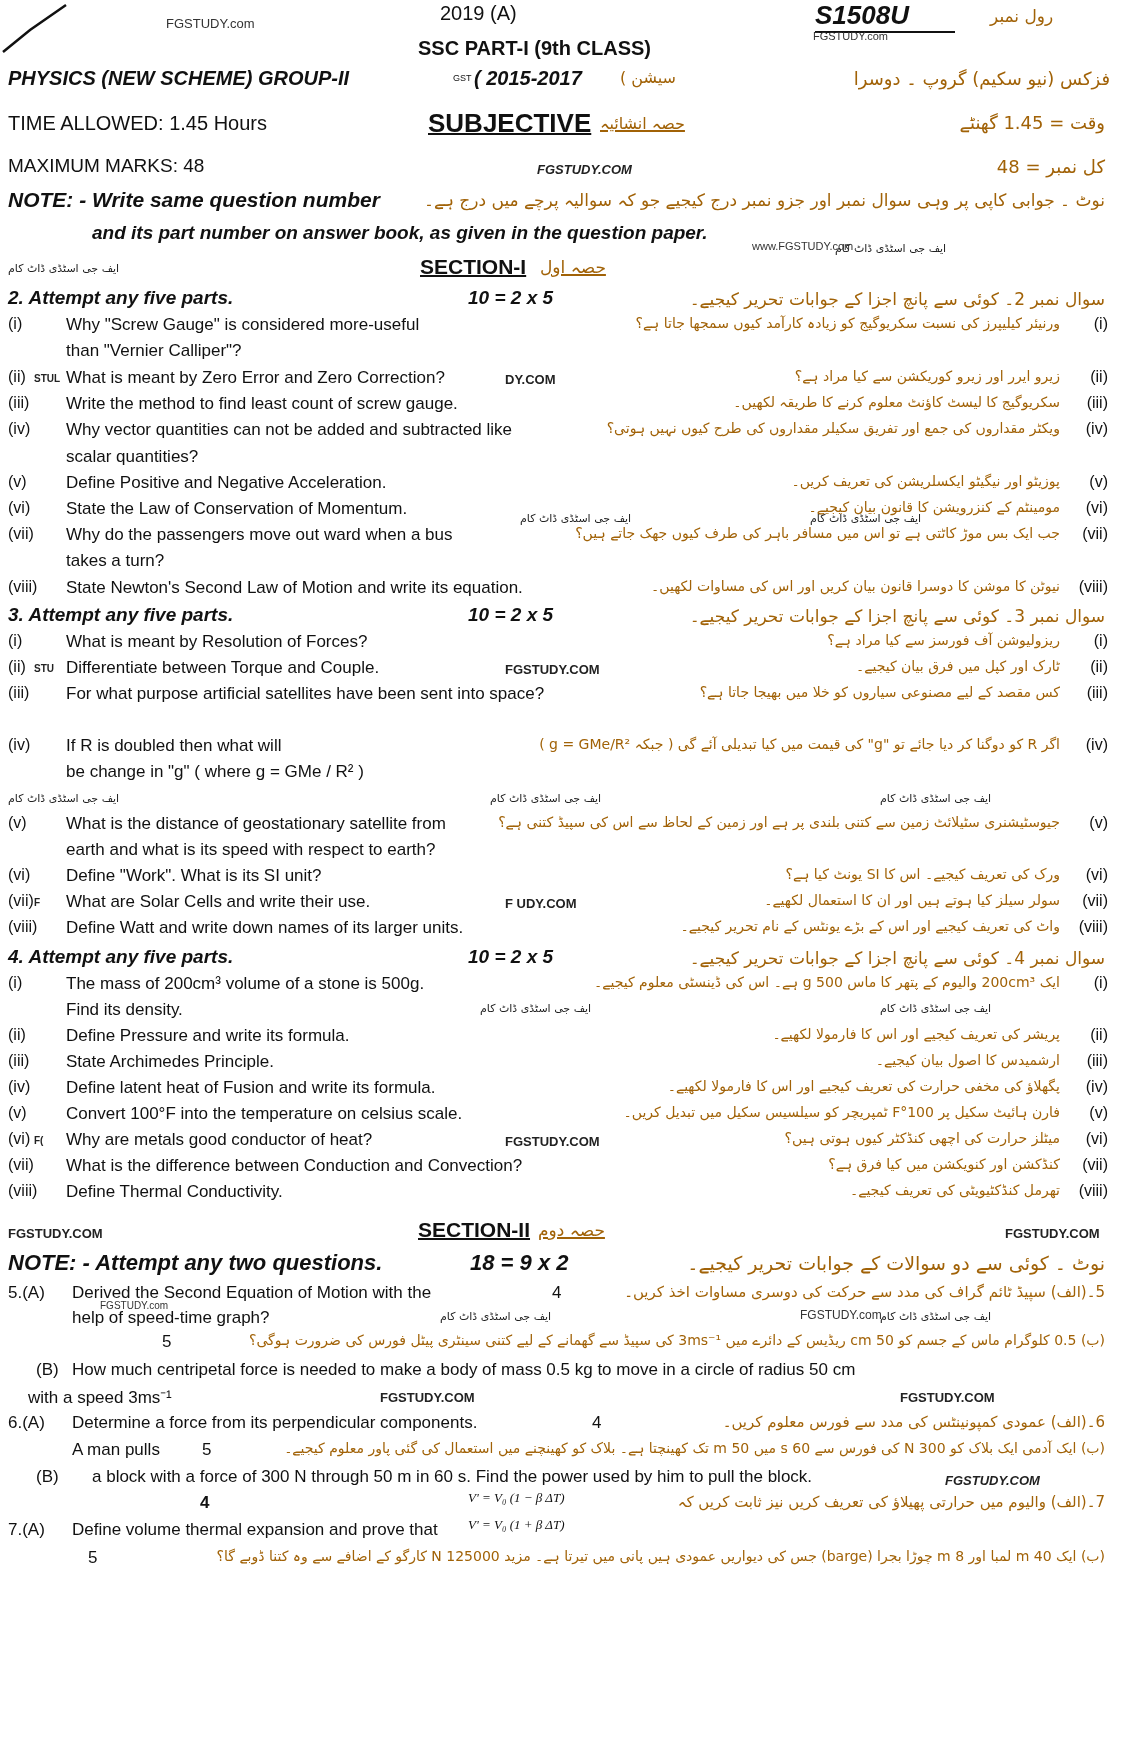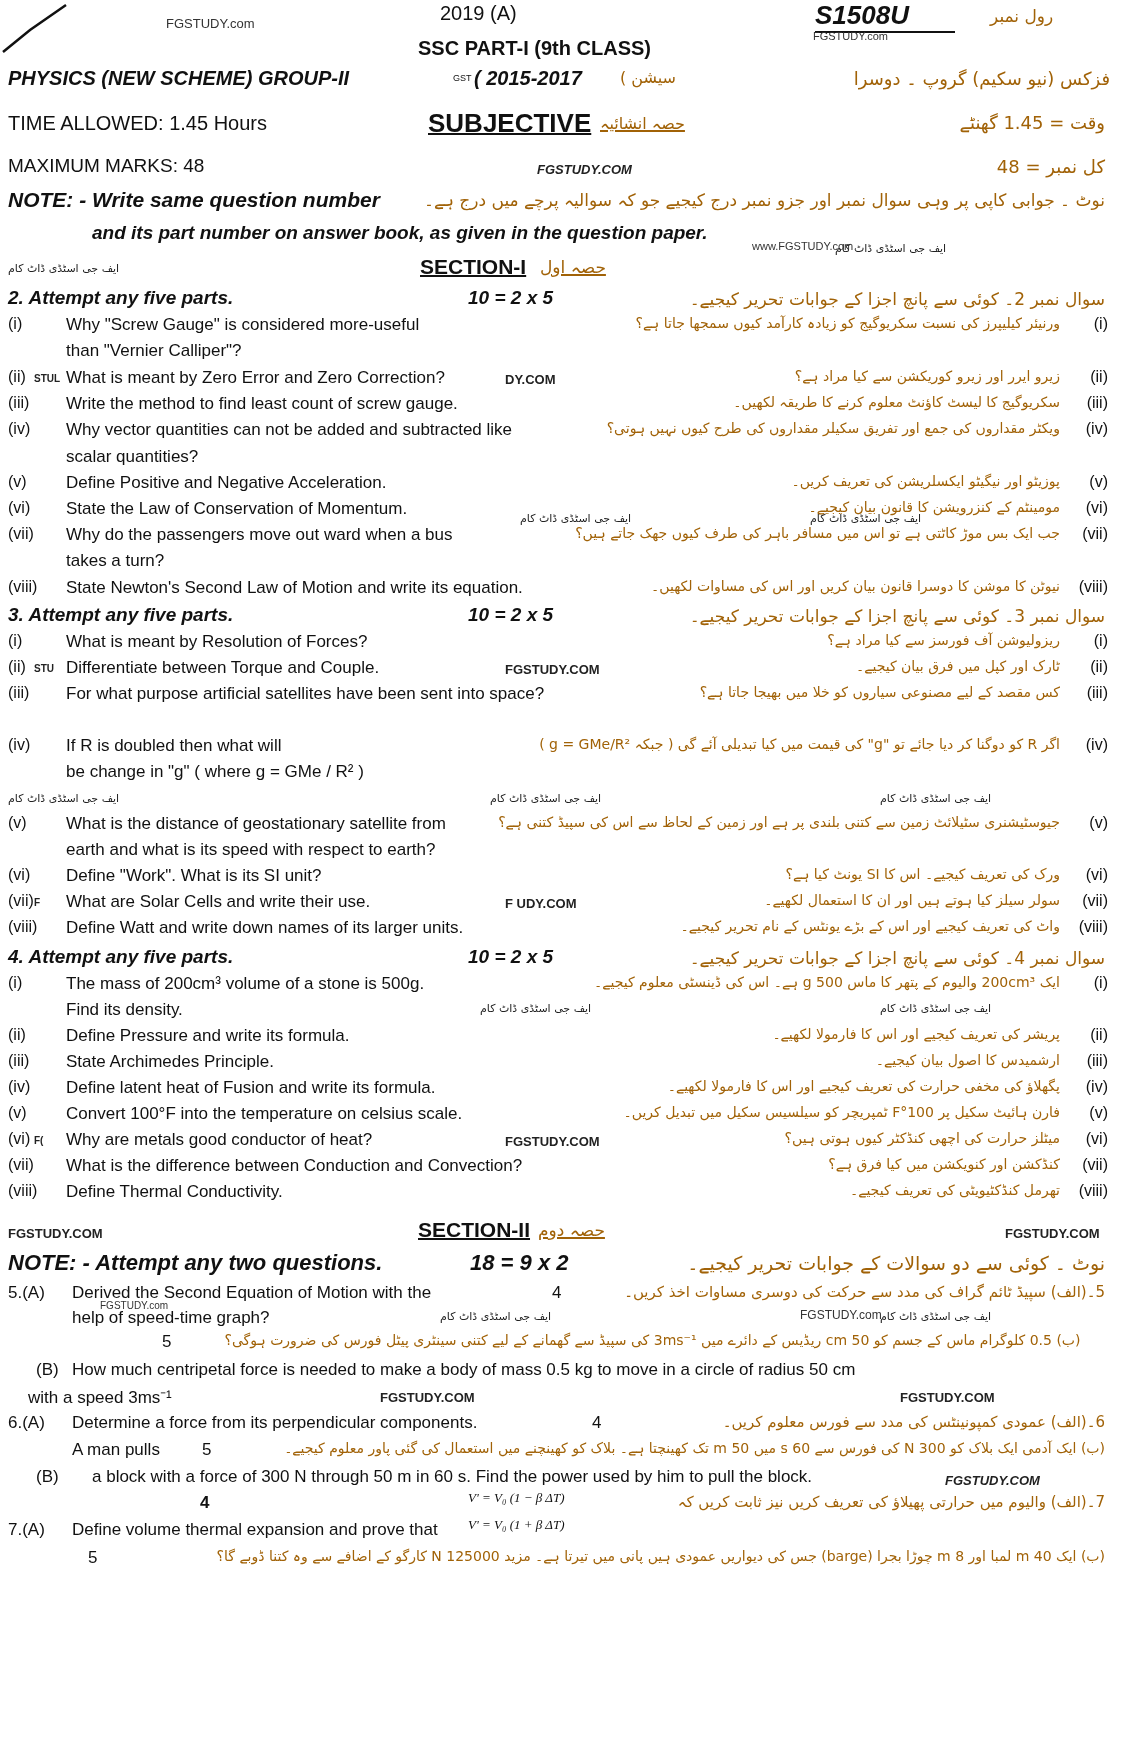--- a/index.html
+++ b/index.html
@@ -198,21 +198,21 @@
 <div class="abs q" style="left:72px;top:1283px">Derived the Second Equation of Motion with the</div>
 <div class="abs q" style="left:552px;top:1283px">4</div>
 <div class="abs ur" style="left:640px;top:1283px;width:465px;text-align:right">5۔(الف) سپیڈ ٹائم گراف کی مدد سے حرکت کی دوسری مساوات اخذ کریں۔</div>
 <div class="abs wm" style="left:100px;top:1300px;font-size:10px">FGSTUDY.com</div>
 <div class="abs q" style="left:72px;top:1308px">help of speed-time graph?</div>
 <div class="abs urs" style="left:440px;top:1310px;font-size:11px">ایف جی اسٹڈی ڈاٹ کام</div>
 <div class="abs wm" style="left:800px;top:1308px;font-size:12px">FGSTUDY.com</div>
 <div class="abs urs" style="left:880px;top:1310px;font-size:11px">ایف جی اسٹڈی ڈاٹ کام</div>
 
 <div class="abs q" style="left:162px;top:1332px">5</div>
-<div class="abs ur" style="left:200px;top:1332px;width:905px;text-align:center;font-size:14px">(ب) 0.5 کلوگرام ماس کے جسم کو 50 cm ریڈیس کے دائرے میں 3ms⁻¹ کی سپیڈ سے گھمانے کے لیے کتنی سینٹری پیٹل فورس کی ضرورت ہوگی؟</div>
+<div class="abs ur" style="left:200px;top:1332px;width:905px;text-align:right;font-size:14px">(ب) 0.5 کلوگرام ماس کے جسم کو 50 cm ریڈیس کے دائرے میں 3ms⁻¹ کی سپیڈ سے گھمانے کے لیے کتنی سینٹری پیٹل فورس کی ضرورت ہوگی؟</div>
 <div class="abs q" style="left:36px;top:1360px">(B)</div>
 <div class="abs q" style="left:72px;top:1360px">How much centripetal force is needed to make a body of mass 0.5 kg to move in a circle of radius 50 cm</div>
 <div class="abs q" style="left:28px;top:1385px">with a speed  3ms⁻¹</div>
 <div class="abs wmb" style="left:380px;top:1390px">FGSTUDY.COM</div>
 <div class="abs wmb" style="left:900px;top:1390px">FGSTUDY.COM</div>
 
 <div class="abs q" style="left:8px;top:1413px">6.(A)</div>
 <div class="abs q" style="left:72px;top:1413px">Determine a force from its perpendicular components.</div>
 <div class="abs q" style="left:592px;top:1413px">4</div>
 <div class="abs ur" style="left:640px;top:1413px;width:465px;text-align:right">6۔(الف) عمودی کمپونینٹس کی مدد سے فورس معلوم کریں۔</div>

